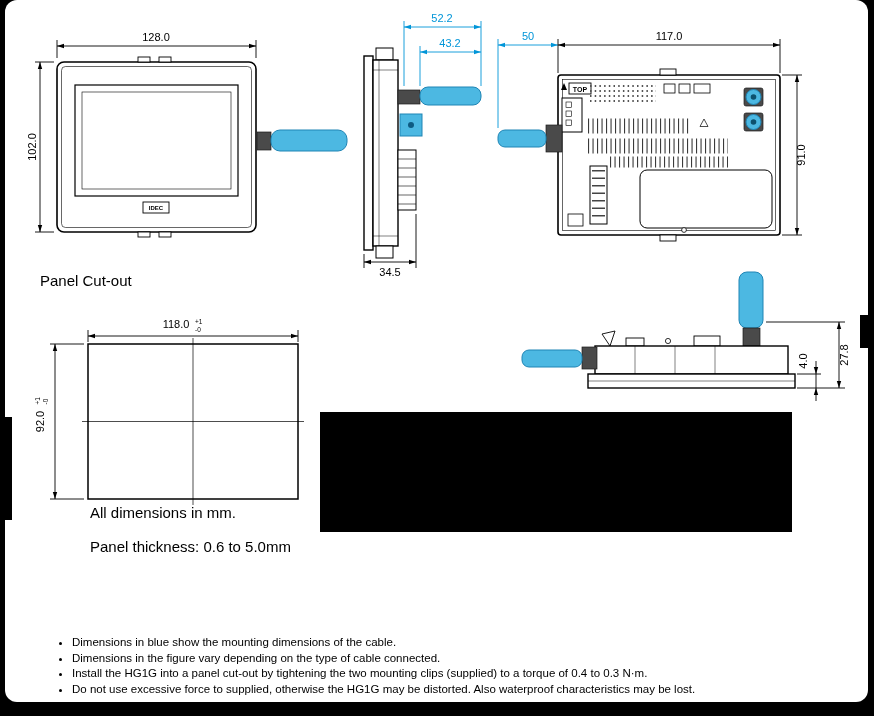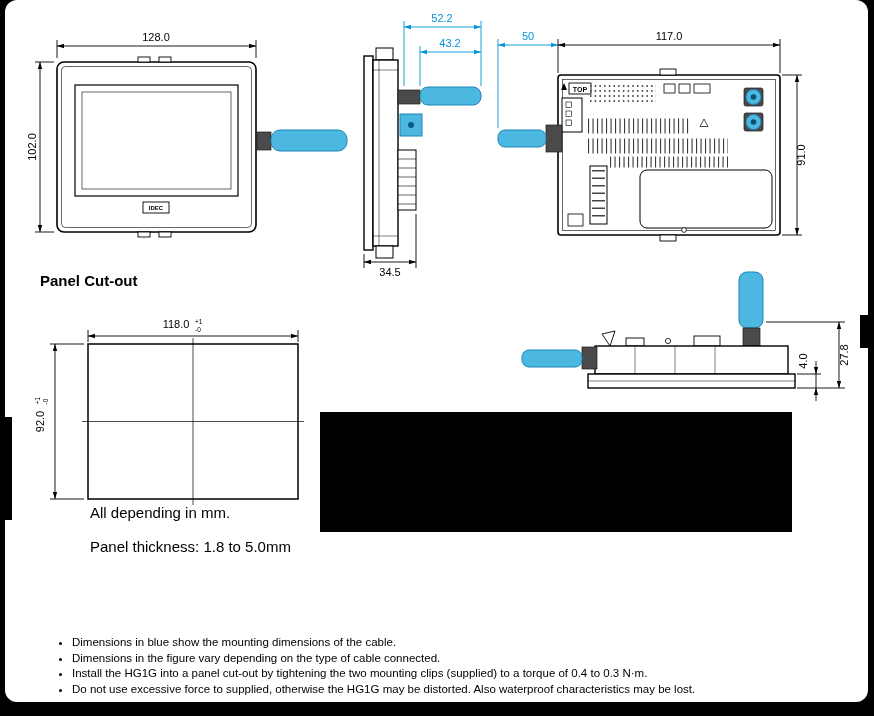--- a/index.html
+++ b/index.html
@@ -25,21 +25,21 @@
   .s08{stroke:#000;stroke-width:0.8;fill:#fff}
   .s06{stroke:#000;stroke-width:0.6;fill:none}
   .thin{stroke:#000;stroke-width:0.5;fill:none}
   .cl{stroke:#000;stroke-width:0.7;fill:none}
   .cable{fill:#4cb8e2;stroke:#1f85b5;stroke-width:1}
   .plug{fill:#4a4a4a;stroke:#1a1a1a;stroke-width:0.7}
   .vent{stroke:#3a3a3a;fill:none}
   .dots{stroke:#555;stroke-width:1.8;stroke-dasharray:1.5 3.2;fill:none}
   .redact{position:absolute;background:#000}
   .note{position:absolute;font-size:15px}
-  .heading{position:absolute;font-size:15px;font-weight:bold}
+  .heading{position:absolute;font-size:15px;font-weight:normal}
   ul.footnotes{position:absolute;left:40px;top:621px;width:826px;margin:14px;padding-left:18px;
                font-size:11.5px;line-height:14.5px;list-style:disc}
   ul.footnotes li{margin-bottom:1px}
 </style>
 </head>
 <body>
 
 <div class="sheet"></div>
 
 <svg style="left:28px;top:22px" width="330" height="235" viewBox="0 0 330 235">
@@ -273,22 +273,22 @@
     <polygon class="arr" points="27,46 24.8,53 29.2,53"></polygon>
     <polygon class="arr" points="27,201 24.8,194 29.2,194"></polygon>
   </g>
   <g>
     <rect class="s15" x="60" y="46" width="210" height="155"></rect>
     <line class="cl" x1="165" y1="40" x2="165" y2="207"></line>
     <line class="cl" x1="54" y1="123.5" x2="276" y2="123.5"></line>
   </g>
 </svg>
 
-<div class="note" style="left:90px;top:504px">All depending in mm.</div>
-<div class="note" style="left:90px;top:538px">Panel thickness: 1.8 to 5.0mm</div>
+<div class="note" style="left:90px;top:504px">All dimensions in mm.</div>
+<div class="note" style="left:90px;top:538px">Panel thickness: 0.6 to 5.0mm</div>
 
 <ul class="footnotes">
   <li>Dimensions in blue show the mounting dimensions of the cable.</li>
   <li>Dimensions in the figure vary depending on the type of cable connected.</li>
   <li>Install the HG1G into a panel cut-out by tightening the two mounting clips (supplied) to a torque of 0.4 to 0.3 N·m.</li>
   <li>Do not use excessive force to supplied, otherwise the HG1G may be distorted. Also waterproof characteristics may be lost.</li>
 </ul>
 
 <div class="redact" style="left:320px;top:412px;width:472px;height:120px"></div>
 <div class="redact" style="left:0;top:417px;width:12px;height:103px"></div>

